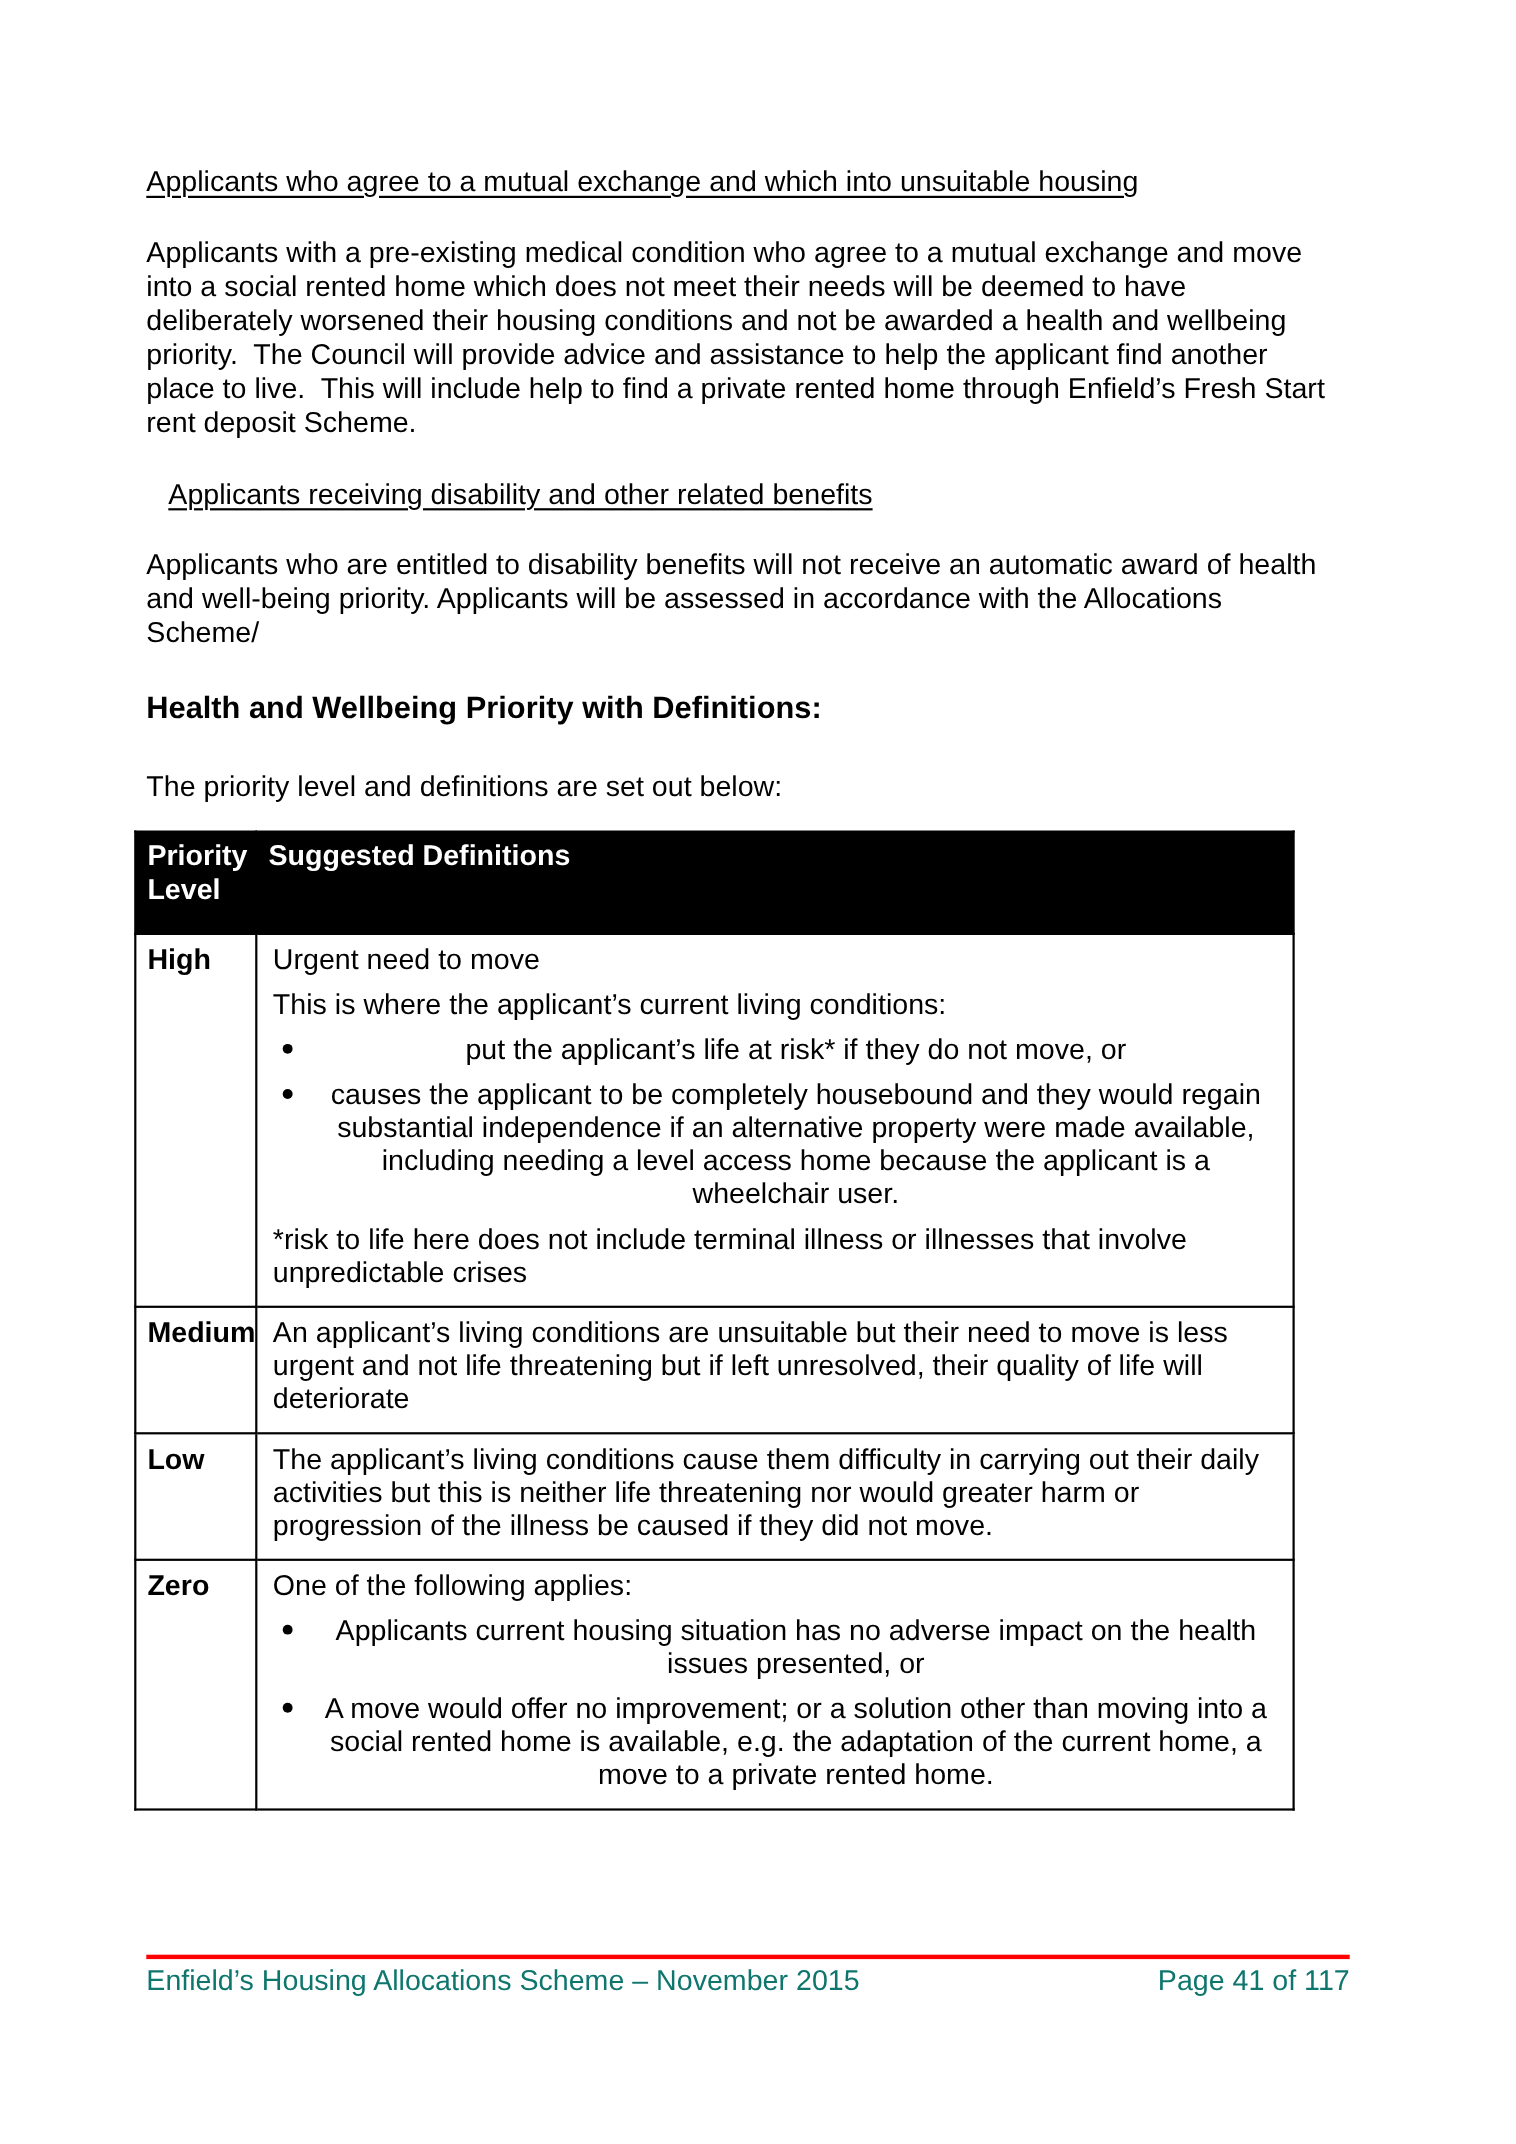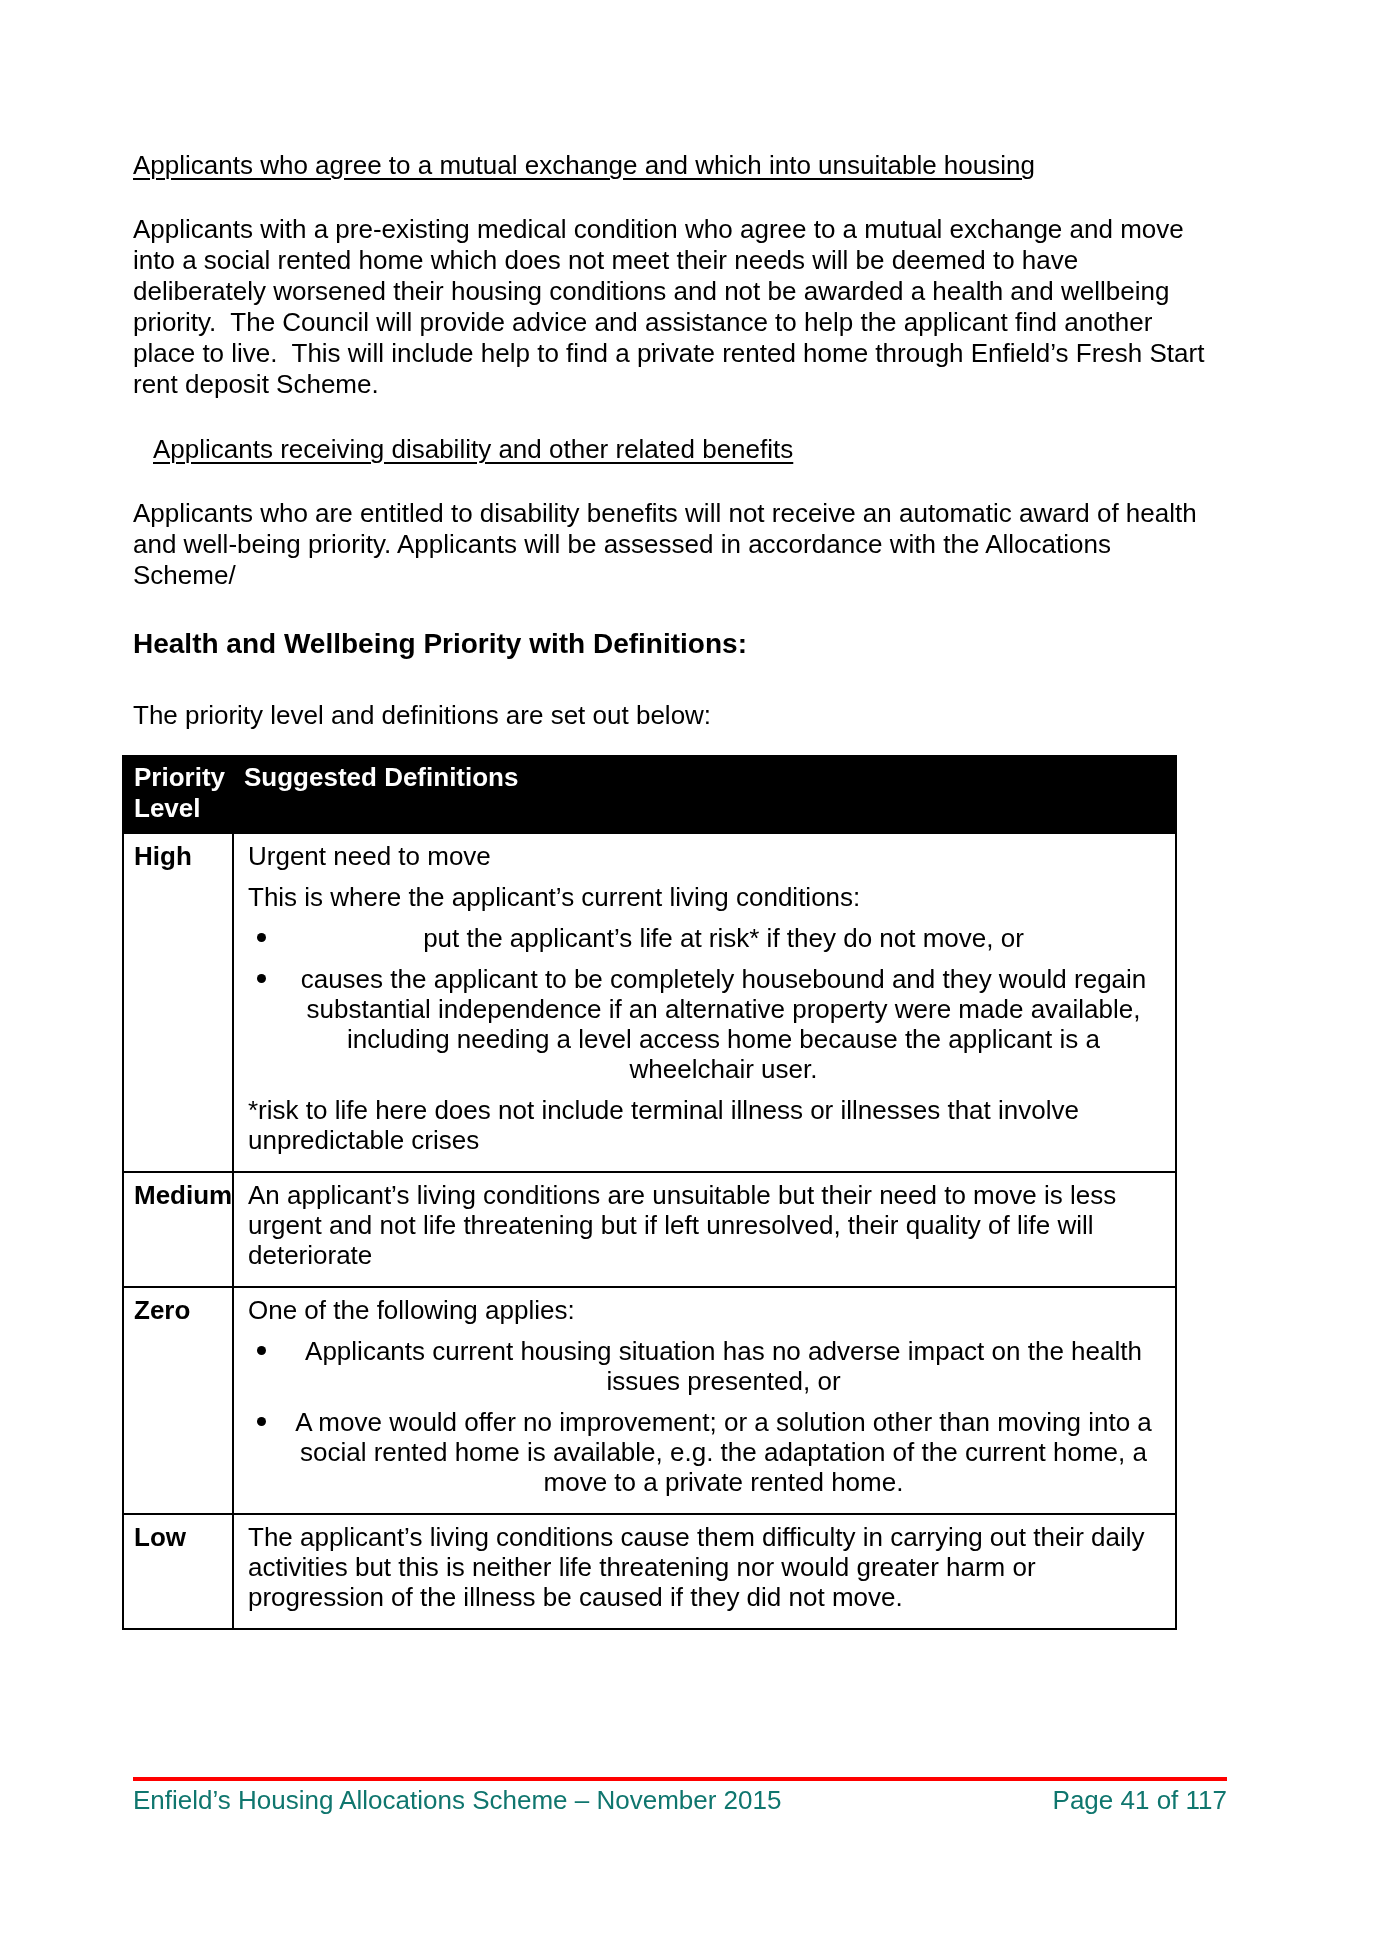--- a/index.html
+++ b/index.html
@@ -39,21 +39,21 @@
     margin-left: -11px;
     width: 1055px;
     border-collapse: collapse;
     table-layout: fixed;
   }
   .prio-table col.c1 { width: 110px; }
   .prio-table th {
     background: #000000; color: #ffffff;
     text-align: left; vertical-align: top;
     font-size: 26px; line-height: 31px; font-weight: bold;
-    padding: 5px 8px 8px 10px;
+    padding: 5px 8px 24px 10px;
     border: 2px solid #000000;
   }
   .prio-table td {
     border: 2px solid #000000;
     vertical-align: top;
     font-size: 26px; line-height: 30px;
   }
   .prio-table td.level-cell {
     font-weight: bold;
     padding: 7px 6px 8px 10px;
@@ -131,33 +131,33 @@
             <p class="cell-p">*risk to life here does not include terminal illness or illnesses that involve unpredictable crises</p>
           </td>
         </tr>
         <tr>
           <td class="level-cell">Medium</td>
           <td class="def-cell">
             <p class="cell-p">An applicant’s living conditions are unsuitable but their need to move is less urgent and not life threatening but if left unresolved, their quality of life will deteriorate</p>
           </td>
         </tr>
         <tr>
+          <td class="level-cell">Low</td>
+          <td class="def-cell">
+            <p class="cell-p">The applicant’s living conditions cause them difficulty in carrying out their daily activities but this is neither life threatening nor would greater harm or progression of the illness be caused if they did not move.</p>
+          </td>
+        </tr>
+        <tr>
           <td class="level-cell">Zero</td>
           <td class="def-cell">
             <p class="cell-p">One of the following applies:</p>
             <ul class="cell-bullets">
               <li>Applicants current housing situation has no adverse impact on the health issues presented, or</li>
               <li>A move would offer no improvement; or a solution other than moving into a social rented home is available, e.g. the adaptation of the current home, a move to a private rented home.</li>
             </ul>
-          </td>
-        </tr>
-        <tr>
-          <td class="level-cell">Low</td>
-          <td class="def-cell">
-            <p class="cell-p">The applicant’s living conditions cause them difficulty in carrying out their daily activities but this is neither life threatening nor would greater harm or progression of the illness be caused if they did not move.</p>
           </td>
         </tr>
       </tbody>
   </table>
 
 </div>
 
 <div class="footer">
   <span>Enfield’s Housing Allocations Scheme – November 2015</span>
   <span>Page 41 of 117</span>

